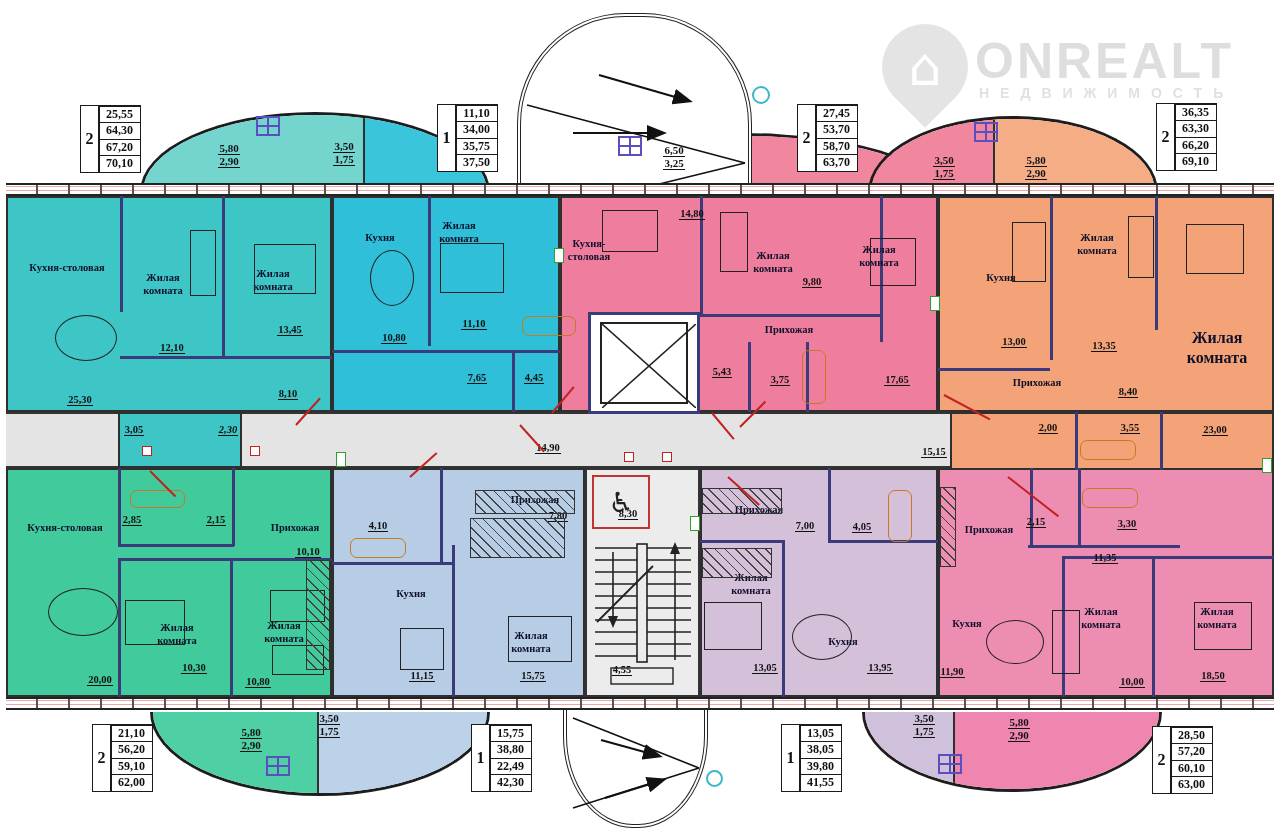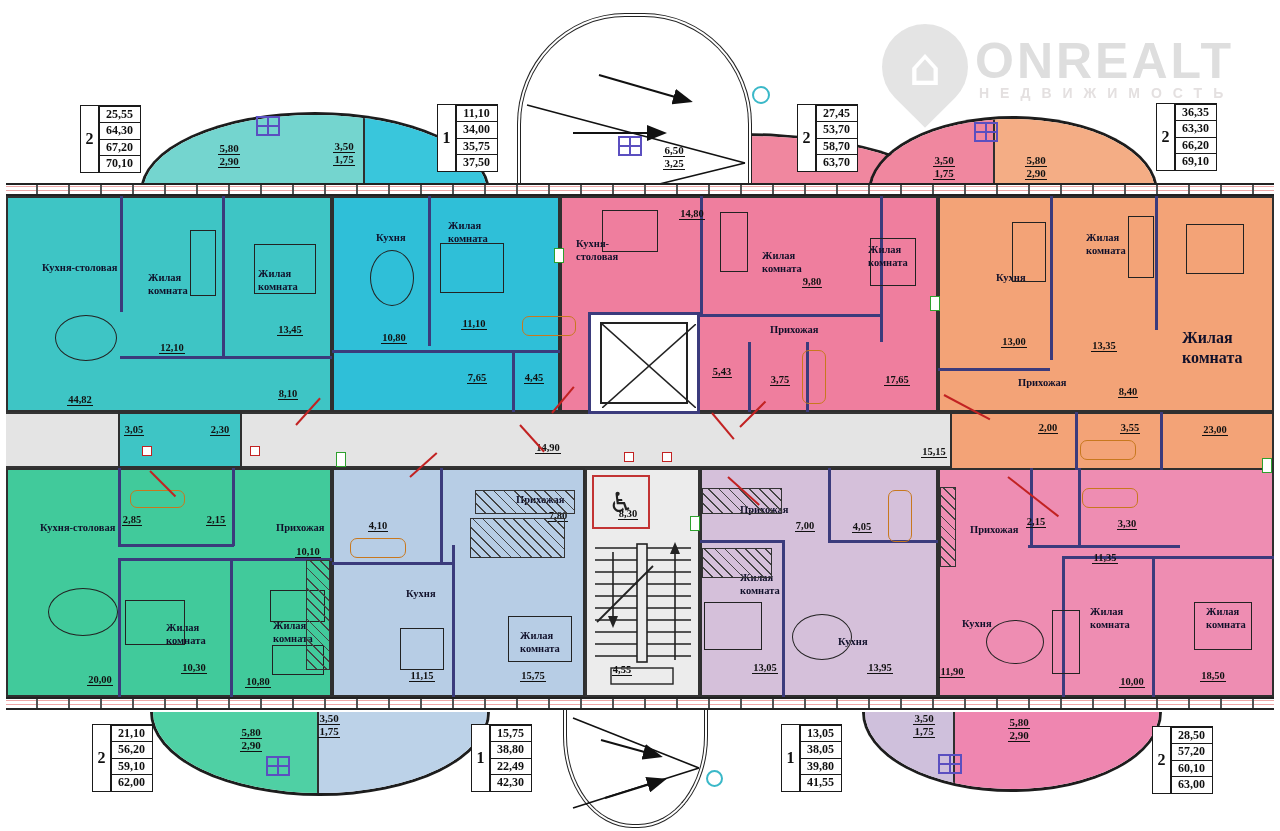--- a/index.html
+++ b/index.html
@@ -30,21 +30,21 @@
   .arc-bottom{position:absolute;border:3px solid #1d1d1d;border-top:none;box-sizing:border-box;
         border-bottom-left-radius:50% 100%;border-bottom-right-radius:50% 100%;overflow:hidden;}
   .half{position:absolute;top:0;bottom:0;}
   
   .escape-top{position:absolute;background:#fff;border:4px double #222;border-bottom:none;box-sizing:border-box;
         border-top-left-radius:46% 62%;border-top-right-radius:46% 62%;}
   .escape-bottom{position:absolute;background:#fff;border:4px double #222;border-top:none;box-sizing:border-box;
         border-bottom-left-radius:48% 78%;border-bottom-right-radius:48% 78%;}
   .tealring{position:absolute;border:2px solid #3ab8c8;border-radius:50%;background:#fff;}
   
-  .rlabel{position:absolute;font-weight:600;font-size:10.5px;line-height:1.2;color:#10102a;margin-left:20px;}
+  .rlabel{position:absolute;font-weight:600;font-size:10.5px;line-height:1.2;text-align:center;color:#10102a;}
   .rlabel.big{font-size:16px;line-height:1.25;}
   .dim{position:absolute;width:44px;text-align:center;font-weight:600;font-size:10.5px;color:#111;}
   .dim span{display:inline-block;border-bottom:1.2px solid #111;padding:0 1px;}
   .bdim{position:absolute;width:52px;text-align:center;font-weight:600;font-size:11px;color:#111;}
   .bdim span{display:block;width:max-content;margin:0 auto;border-bottom:1.2px solid #111;padding:0 1px;}
   
   .spec{position:absolute;display:flex;background:#fff;border:1.6px solid #1a1a1a;}
   .spec-rooms{width:17px;display:flex;align-items:center;justify-content:center;
         font-size:16px;font-weight:600;border-right:1.2px solid #1a1a1a;}
   .spec-vals{display:flex;flex-direction:column;}
@@ -350,23 +350,23 @@
   <div class="rlabel" style="left:720px;top:572px;width:62px;">Жилая комната</div>
   <div class="rlabel" style="left:818px;top:636px;width:50px;">Кухня</div>
   <div class="rlabel" style="left:950px;top:524px;width:78px;">Прихожая</div>
   <div class="rlabel" style="left:942px;top:618px;width:50px;">Кухня</div>
   <div class="rlabel" style="left:1070px;top:606px;width:62px;">Жилая комната</div>
   <div class="rlabel" style="left:1186px;top:606px;width:62px;">Жилая комната</div>
 
   <div class="dim" style="left:150px;top:342px;"><span>12,10</span></div>
   <div class="dim" style="left:268px;top:324px;"><span>13,45</span></div>
   <div class="dim" style="left:266px;top:388px;"><span>8,10</span></div>
-  <div class="dim" style="left:58px;top:394px;"><span>44,82</span></div>
+  <div class="dim" style="left:58px;top:394px;"><span>25,30</span></div>
   <div class="dim" style="left:112px;top:424px;"><span>3,05</span></div>
-  <div class="dim" style="left:198px;top:424px;"><span>2,30</span></div>
+  <div class="dim" style="left:206px;top:424px;font-style:italic;"><span>2,30</span></div>
   <div class="dim" style="left:372px;top:332px;"><span>10,80</span></div>
   <div class="dim" style="left:452px;top:318px;"><span>11,10</span></div>
   <div class="dim" style="left:455px;top:372px;"><span>7,65</span></div>
   <div class="dim" style="left:512px;top:372px;"><span>4,45</span></div>
   <div class="dim" style="left:670px;top:208px;"><span>14,80</span></div>
   <div class="dim" style="left:790px;top:276px;"><span>9,80</span></div>
   <div class="dim" style="left:700px;top:366px;"><span>5,43</span></div>
   <div class="dim" style="left:758px;top:374px;"><span>3,75</span></div>
   <div class="dim" style="left:875px;top:374px;"><span>17,65</span></div>
   <div class="dim" style="left:992px;top:336px;"><span>13,00</span></div>

